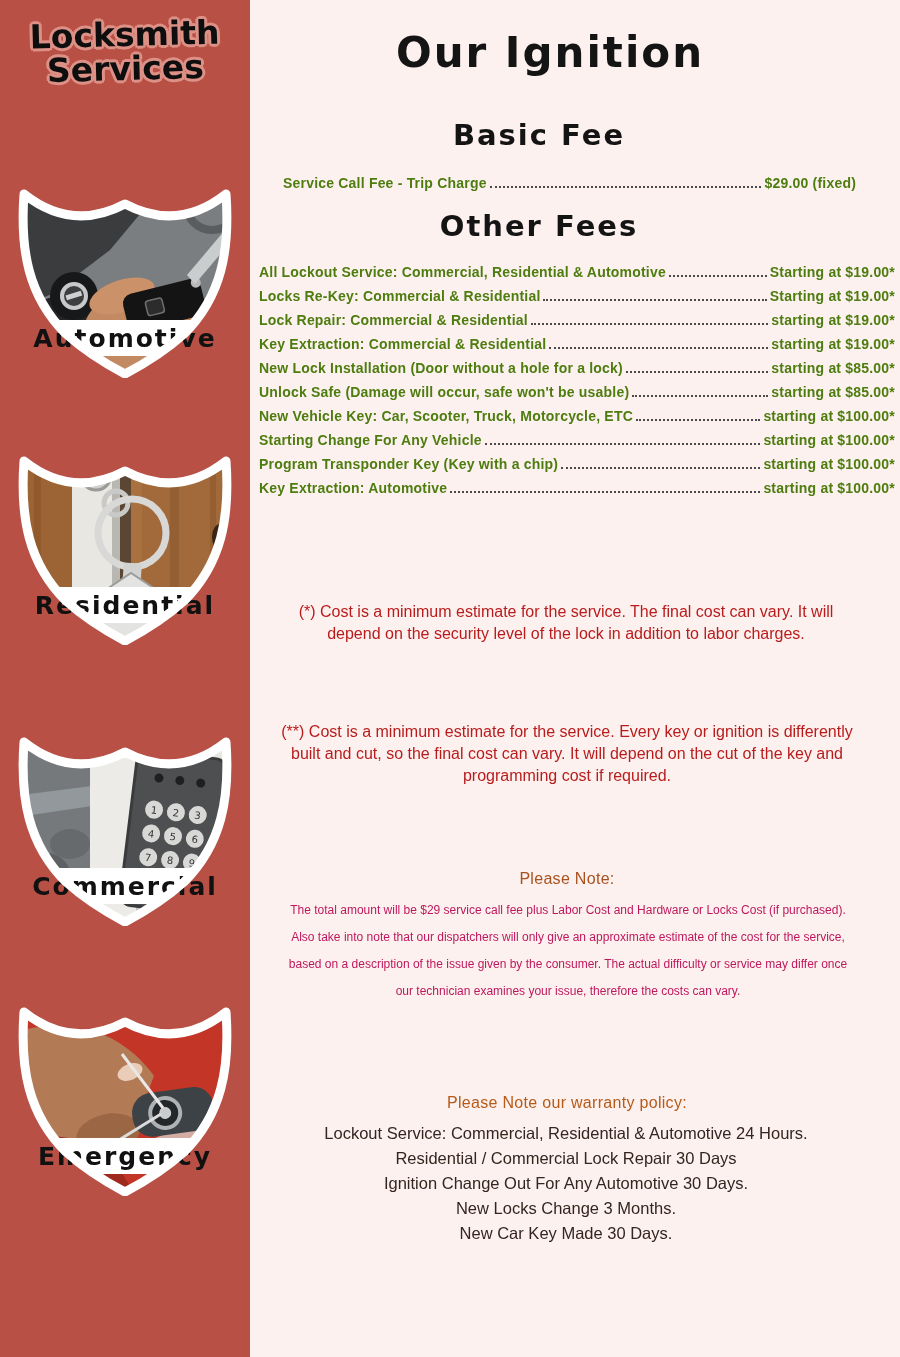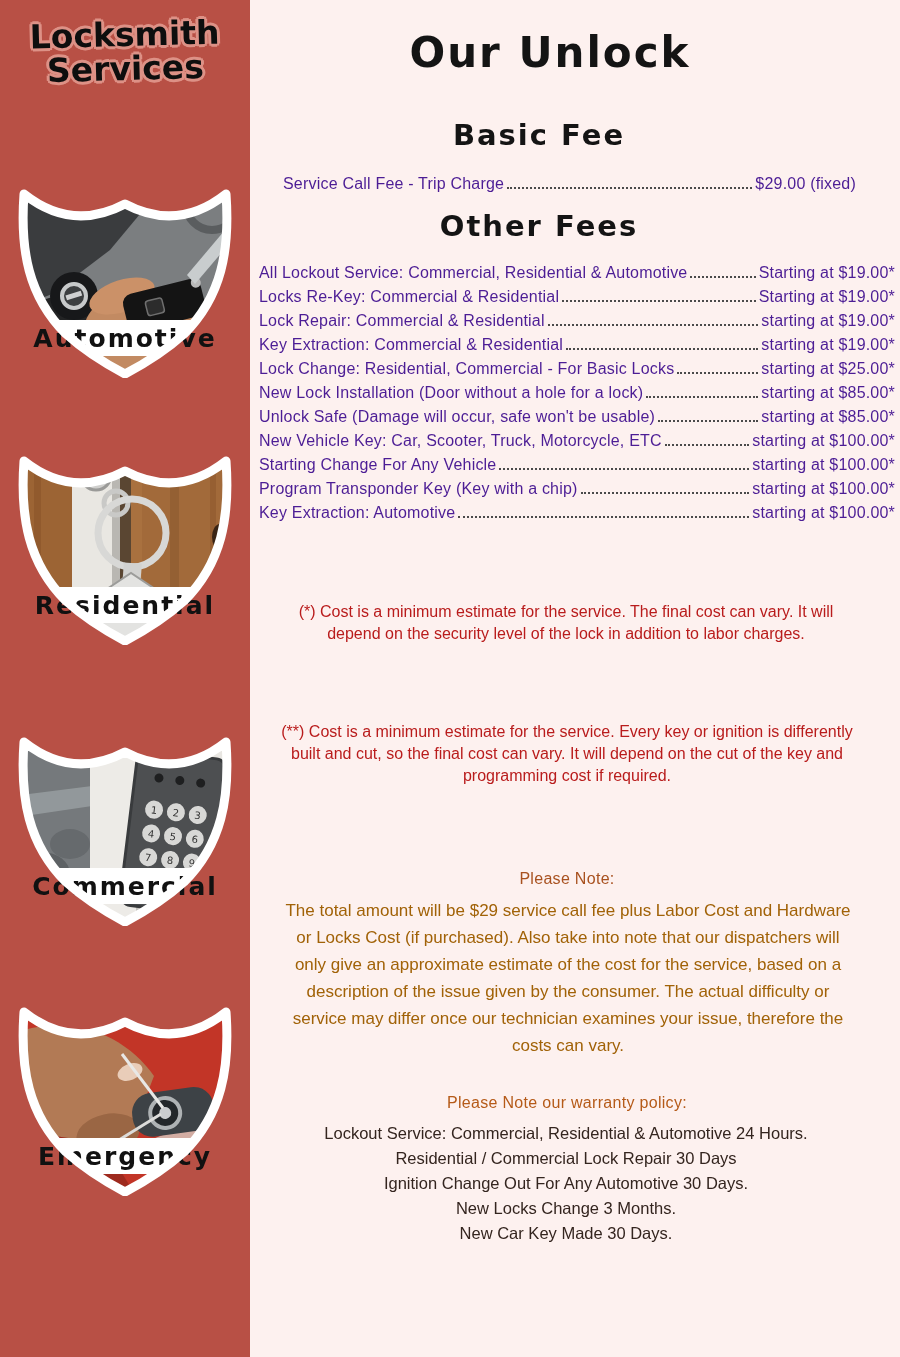--- a/index.html
+++ b/index.html
@@ -18,36 +18,36 @@
   
   .main{position:absolute;left:250px;top:0;width:650px;height:1357px;}
   .page-title{position:absolute;top:28px;left:0;width:650px;text-align:center;
         transform:translateX(-25px);font-family:"DejaVu Sans",sans-serif;font-weight:800;
         font-size:42px;color:#141414;letter-spacing:2px;}
   .section-heading{position:absolute;left:0;width:650px;text-align:center;
         transform:translateX(-36px);font-family:"DejaVu Sans",sans-serif;font-weight:800;
         font-size:29px;color:#141414;letter-spacing:2px;}
   .h-basic{top:118px;}
   .h-other{top:209px;}
-  .fee-row{display:flex;align-items:baseline;font-size:16px;color:#4c1d95;
-        letter-spacing:.2px;white-space:nowrap;}
+  .fee-row{display:flex;align-items:baseline;font-size:14px;color:#4d7c0f;
+        letter-spacing:.2px;white-space:nowrap;font-weight:bold;}
   .fee-dots{flex:1;border-bottom:2px dotted #4a4a4a;margin:0 3px 3px 3px;min-width:12px;}
   .fee-price{white-space:nowrap;}
   .basic-row{position:absolute;top:175px;left:33px;width:573px;}
   .fee-list{position:absolute;top:264px;left:9px;width:636px;}
   .fee-list .fee-row{height:24px;align-items:baseline;}
   .note-block{position:absolute;text-align:center;color:#b91c1c;font-size:16px;line-height:22px;}
   .note1{top:601px;left:35px;width:562px;}
   .note2{top:721px;left:26px;width:582px;}
   .note-block span{display:block;}
   .accent-heading{position:absolute;left:0;width:650px;text-align:center;transform:translateX(-8px);
         font-size:16px;letter-spacing:.3px;}
   .please-note-h{top:870px;color:#a8511f;}
   .please-note-body{position:absolute;top:897px;left:35px;width:566px;text-align:center;
-        font-size:17px;line-height:27px;color:#a16207;}
+        font-size:12px;line-height:27px;color:#be185d;}
   .warranty-h{top:1094px;color:#b55a18;}
   .warranty-lines{position:absolute;top:1121px;left:0;width:650px;text-align:center;
         transform:translateX(-9px);font-size:16.5px;line-height:25px;color:#34251f;}
   .warranty-lines span{display:block;}
 </style>
 </head>
 <body>
 
 <div class="page">
 
@@ -198,21 +198,21 @@
           <rect x="0" y="142" width="226" height="36" fill="#ffffff"></rect>
         </g>
         <text x="113" y="169" text-anchor="middle" class="badge-label" fill="#111111">Emergency</text>
         <path d="M12 16 Q60 54 113 26 Q166 54 214 16 C218 72 210 118 172 156 C152 174 132 186 113 196 C94 186 74 174 54 156 C16 118 8 72 12 16 Z" fill="none" stroke="#ffffff" stroke-width="9" stroke-linejoin="round"></path>
       </svg>
     </div>
   </div>
 
   <div class="main">
 
-    <div class="page-title">Our Unlock</div>
+    <div class="page-title">Our Ignition</div>
 
     <div class="section-heading h-basic">Basic Fee</div>
 
     <div class="fee-row basic-row">
       <span>Service Call Fee - Trip Charge</span>
       <span class="fee-dots"></span>
       <span class="fee-price">$29.00 (fixed)</span>
     </div>
 
     <div class="section-heading h-other">Other Fees</div>
@@ -230,25 +230,20 @@
       </div>
       <div class="fee-row">
         <span>Lock Repair: Commercial &amp; Residential</span>
         <span class="fee-dots"></span>
         <span class="fee-price">starting at $19.00*</span>
       </div>
       <div class="fee-row">
         <span>Key Extraction: Commercial &amp; Residential</span>
         <span class="fee-dots"></span>
         <span class="fee-price">starting at $19.00*</span>
-      </div>
-      <div class="fee-row">
-        <span>Lock Change: Residential, Commercial - For Basic Locks</span>
-        <span class="fee-dots"></span>
-        <span class="fee-price">starting at $25.00*</span>
       </div>
       <div class="fee-row">
         <span>New Lock Installation (Door without a hole for a lock)</span>
         <span class="fee-dots"></span>
         <span class="fee-price">starting at $85.00*</span>
       </div>
       <div class="fee-row">
         <span>Unlock Safe (Damage will occur, safe won't be usable)</span>
         <span class="fee-dots"></span>
         <span class="fee-price">starting at $85.00*</span>

